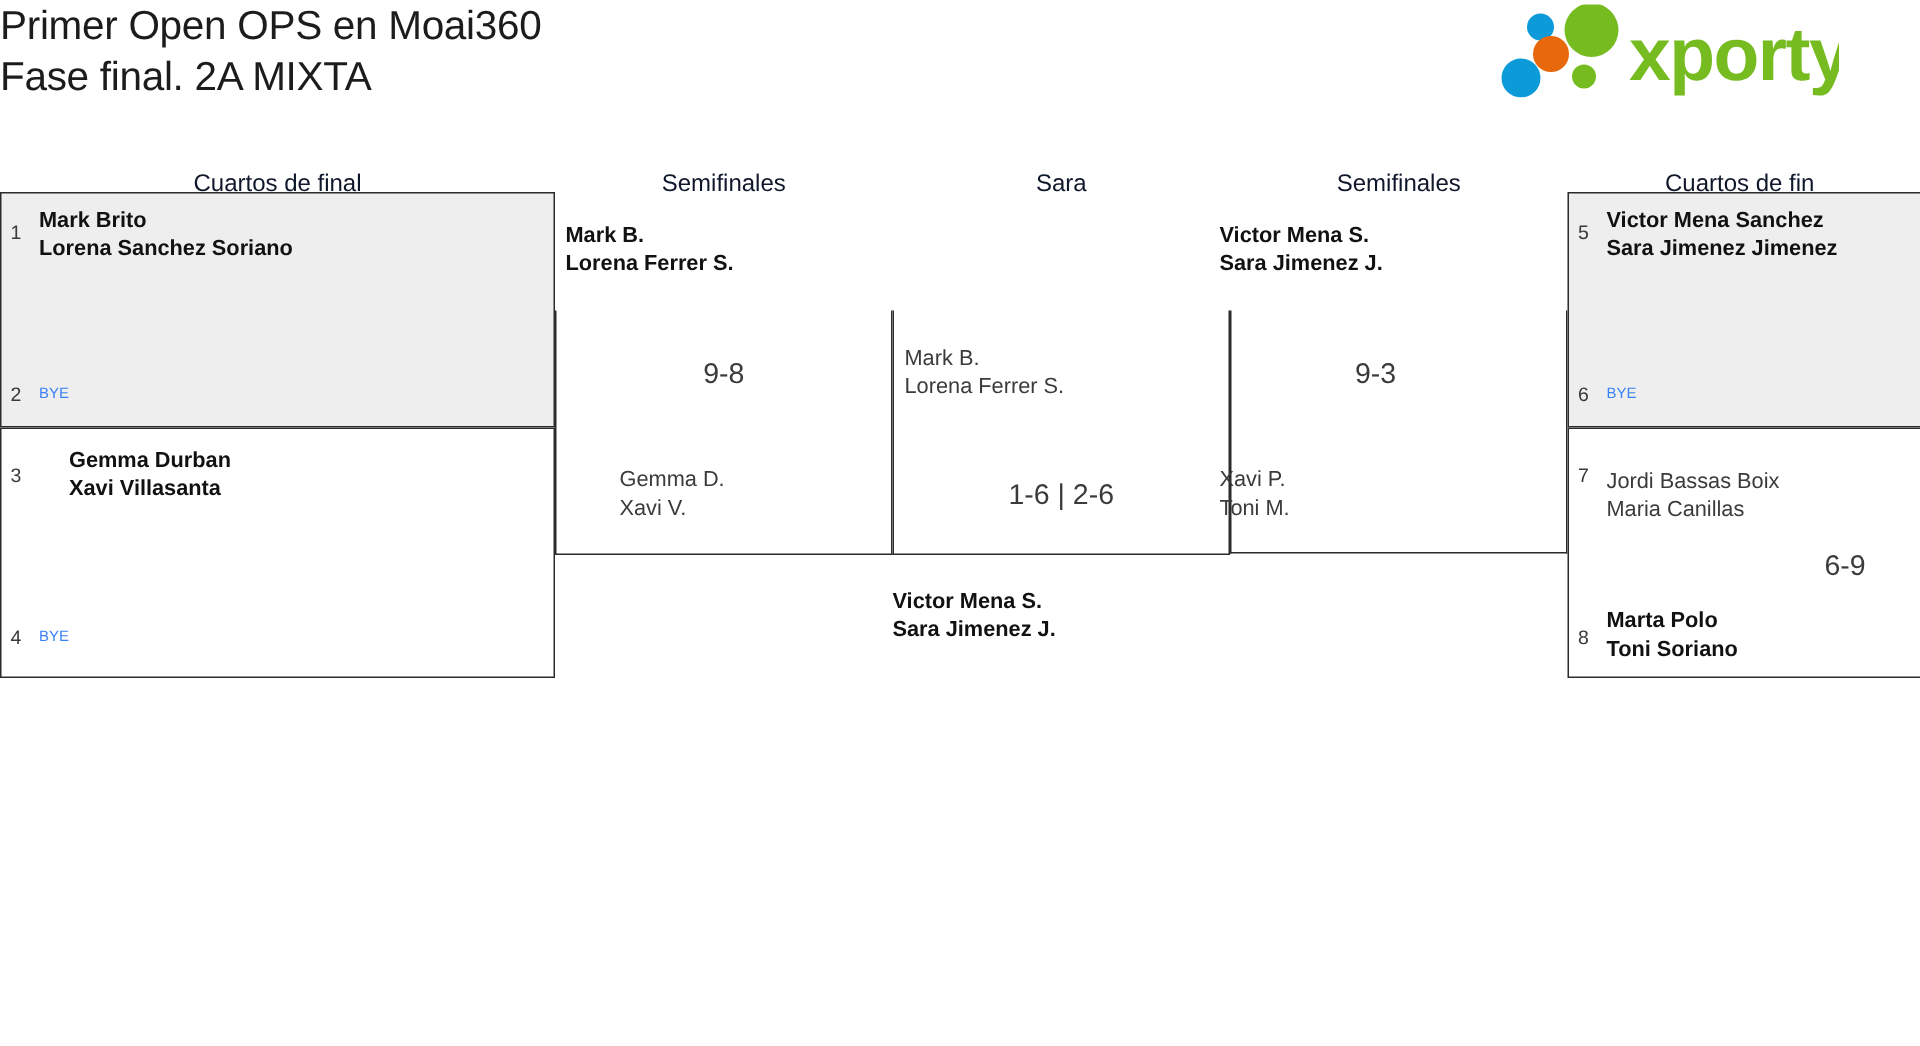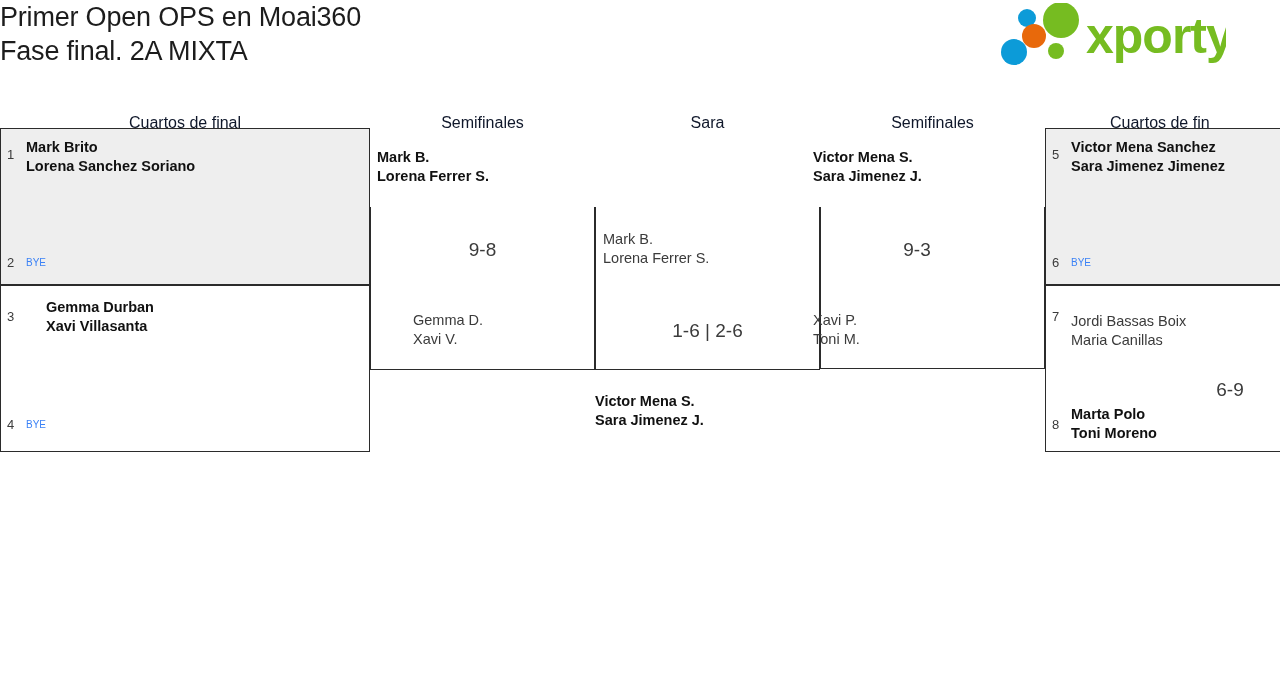--- a/index.html
+++ b/index.html
@@ -170,16 +170,16 @@
 <div class="entry winner" style="left:1071px; top:138px;">Victor Mena Sanchez
 Sara Jimenez Jimenez</div>
 <div class="seed" style="left:1052px; top:255px;">6</div>
 <div class="bye" style="left:1071px; top:253px;">BYE</div>
 
 <div class="match-box" style="left:1045px; top:285px; width:370px; height:167px;">
 </div>
 <div class="seed" style="left:1052px; top:309px;">7</div>
 <div class="entry loser" style="left:1071px; top:312px;">Jordi Bassas Boix
 Maria Canillas</div>
-<div class="score" style="left:1180px; top:380px; width:100px; text-align:center;">6-9</div>
+<div class="score" style="left:1180px; top:368px; width:100px; text-align:center;">6-9</div>
 <div class="seed" style="left:1052px; top:417px;">8</div>
 <div class="entry winner" style="left:1071px; top:405px;">Marta Polo
-Toni Moreno</div>
+Toni Soriano</div>
 
 </body></html>

